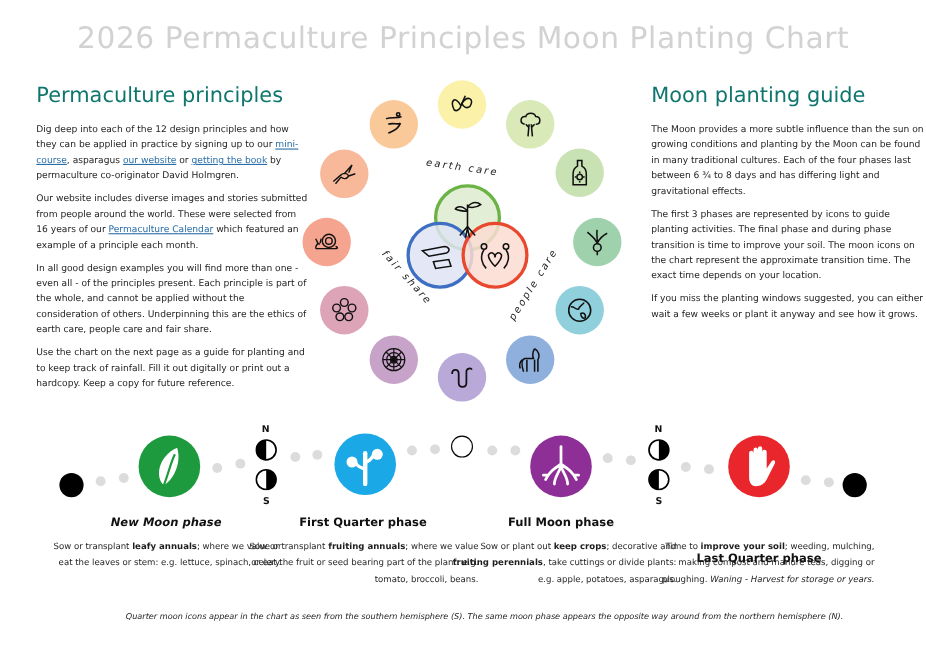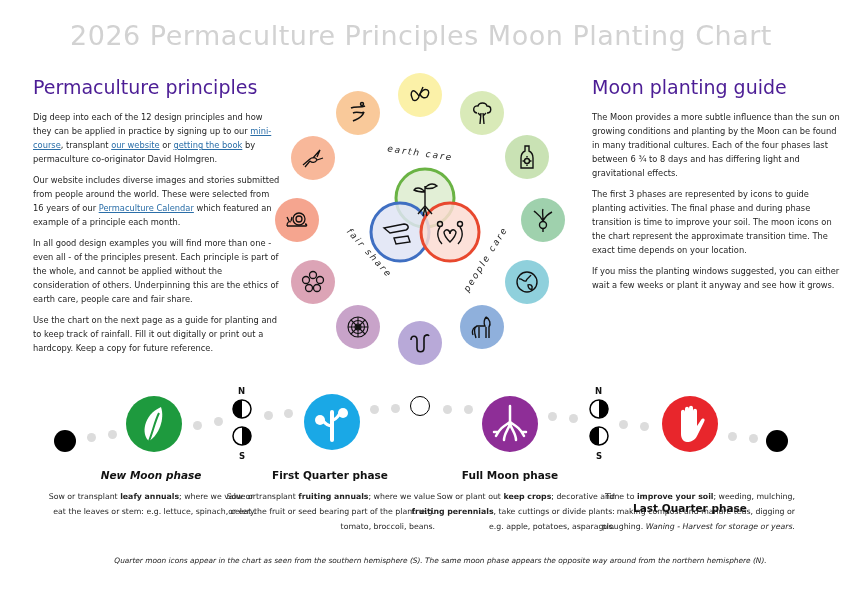--- a/index.html
+++ b/index.html
@@ -3,21 +3,21 @@
 <meta charset="utf-8">
 <style>
   * { box-sizing: border-box; margin: 0; padding: 0; }
   body { width: 842px; height: 595px; background: #ffffff; position: relative; overflow: hidden;
          font-family: "DejaVu Sans", sans-serif; color: #1a1a1a; }
   .title { position: absolute; top: 20px; left: 0; width: 842px; text-align: center;
            font-family: "DejaVu Sans", sans-serif; font-size: 27px; color: #d2d2d2; letter-spacing: 0.5px; }
   .col { position: absolute; top: 76px; width: 248px; }
   .col.left { left: 33px; }
   .col.right { left: 592px; }
-  .col h2 { font-family: "DejaVu Sans", sans-serif; font-weight: normal; font-size: 19px; margin-bottom: 12px; color: #4c1d95; }
+  .col h2 { font-family: "DejaVu Sans", sans-serif; font-weight: normal; font-size: 19px; margin-bottom: 12px; color: #0f766e; }
   .col p { font-size: 8.3px; line-height: 14px; margin-bottom: 7px; color: #1f1f1f; }
   .col a { color: #2a6ea8; text-decoration: underline; }
   .stage { position: absolute; left: 0; top: 0; width: 842px; height: 595px; }
   .pc { position: absolute; width: 44px; height: 44px; border-radius: 50%; display: flex; align-items: center; justify-content: center; }
   .pc svg { width: 26px; height: 26px; }
   .venn-label { position: absolute; font-size: 9px; letter-spacing: 2px; color: #222; font-style: italic; }
   .phase-label { position: absolute; width: 200px; text-align: center; font-weight: bold; font-size: 10.5px; color: #111; }
   .phase-desc { position: absolute; width: 210px; text-align: right; font-size: 7.8px; line-height: 15px; color: #1f1f1f; }
   .phase-desc b { font-weight: bold; }
   .phase-desc i { font-style: italic; }
@@ -26,21 +26,21 @@
   .dot { position: absolute; width: 9px; height: 9px; border-radius: 50%; background: #dcdcdc; }
 </style>
 </head>
 <body>
 
 <div class="title">2026 Permaculture Principles Moon Planting Chart</div>
 
 <div class="col left">
   <h2>Permaculture principles</h2>
   <p>
-    <span>Dig deep into each of the 12 design principles and how they can be applied in practice by signing up to our </span><a>mini-course</a><span>, transplant </span><a>our website</a><span> or </span><a>getting the book</a><span> by permaculture co-originator David Holmgren.</span>
+    <span>Dig deep into each of the 12 design principles and how they can be applied in practice by signing up to our </span><a>mini-course</a><span>, asparagus </span><a>our website</a><span> or </span><a>getting the book</a><span> by permaculture co-originator David Holmgren.</span>
   </p>
   <p>
     <span>Our website includes diverse images and stories submitted from people around the world. These were selected from 16 years of our </span><a>Permaculture Calendar</a><span> which featured an example of a principle each month.</span>
   </p>
   <p>In all good design examples you will find more than one - even all - of the principles present. Each principle is part of the whole, and cannot be applied without the consideration of others. Underpinning this are the ethics of earth care, people care and fair share.</p>
   <p>Use the chart on the next page as a guide for planting and to keep track of rainfall. Fill it out digitally or print out a hardcopy. Keep a copy for future reference.</p>
 </div>
 
 <div class="col right">
   <h2>Moon planting guide</h2>

